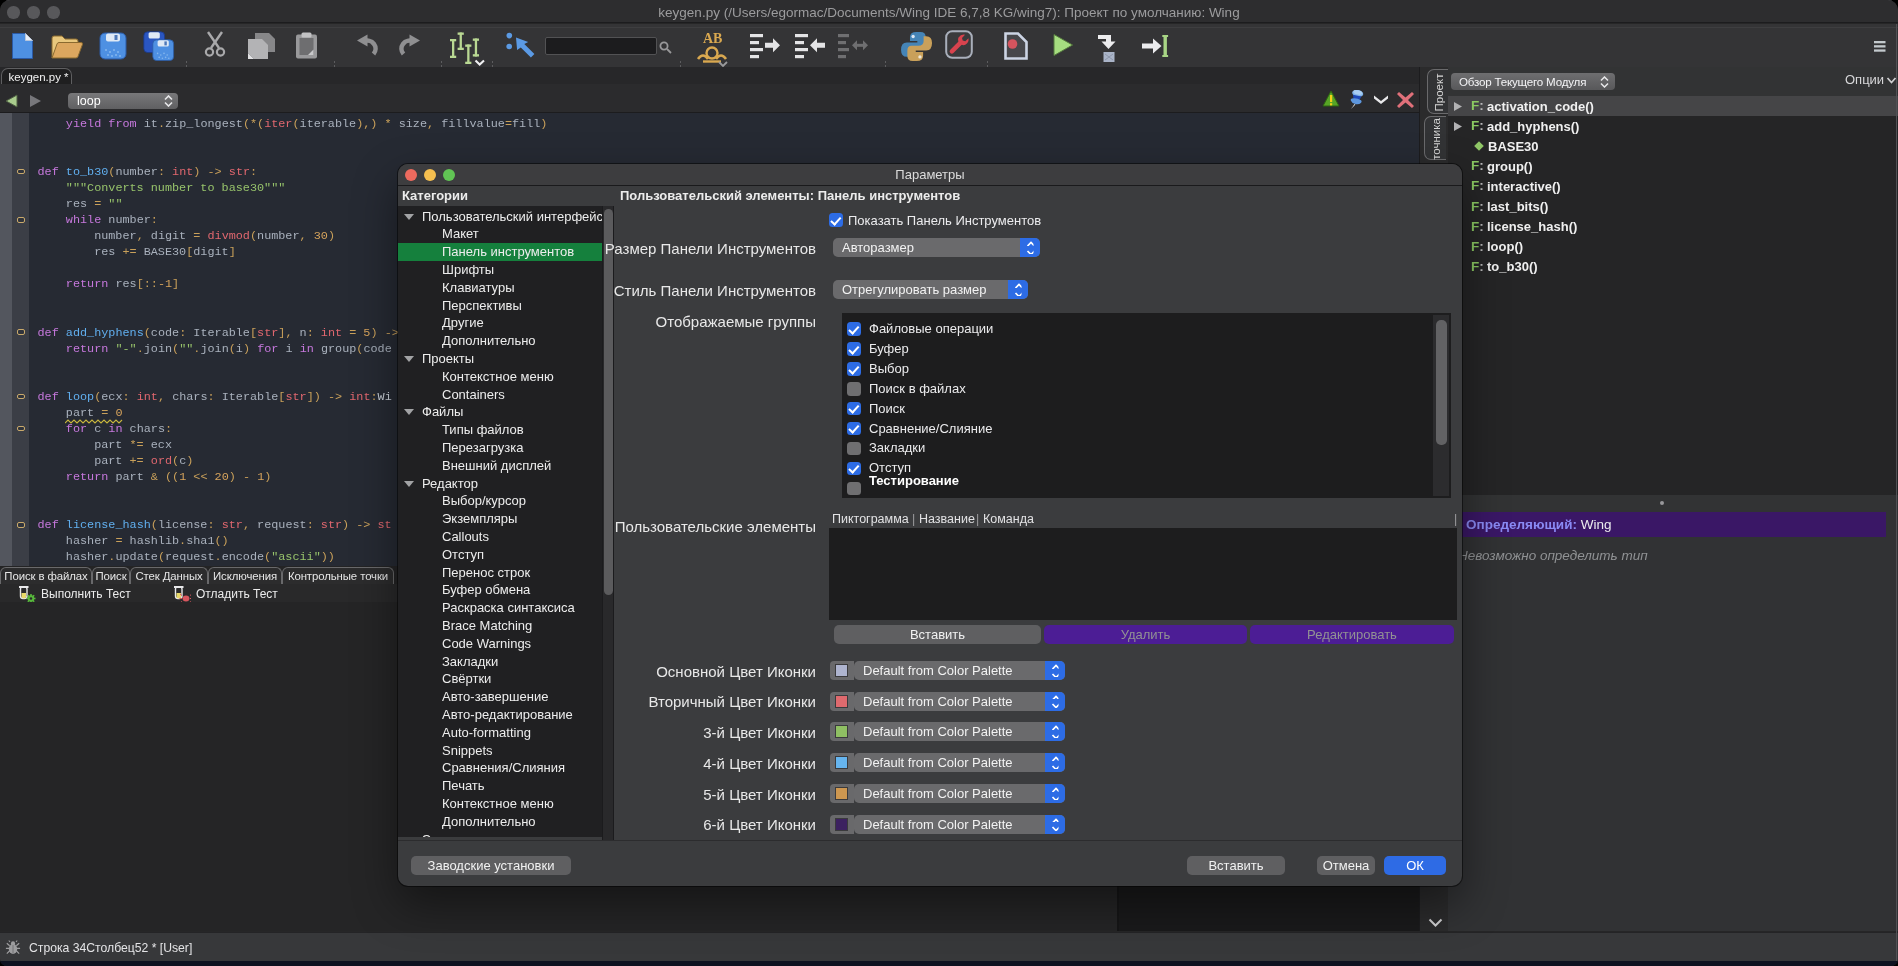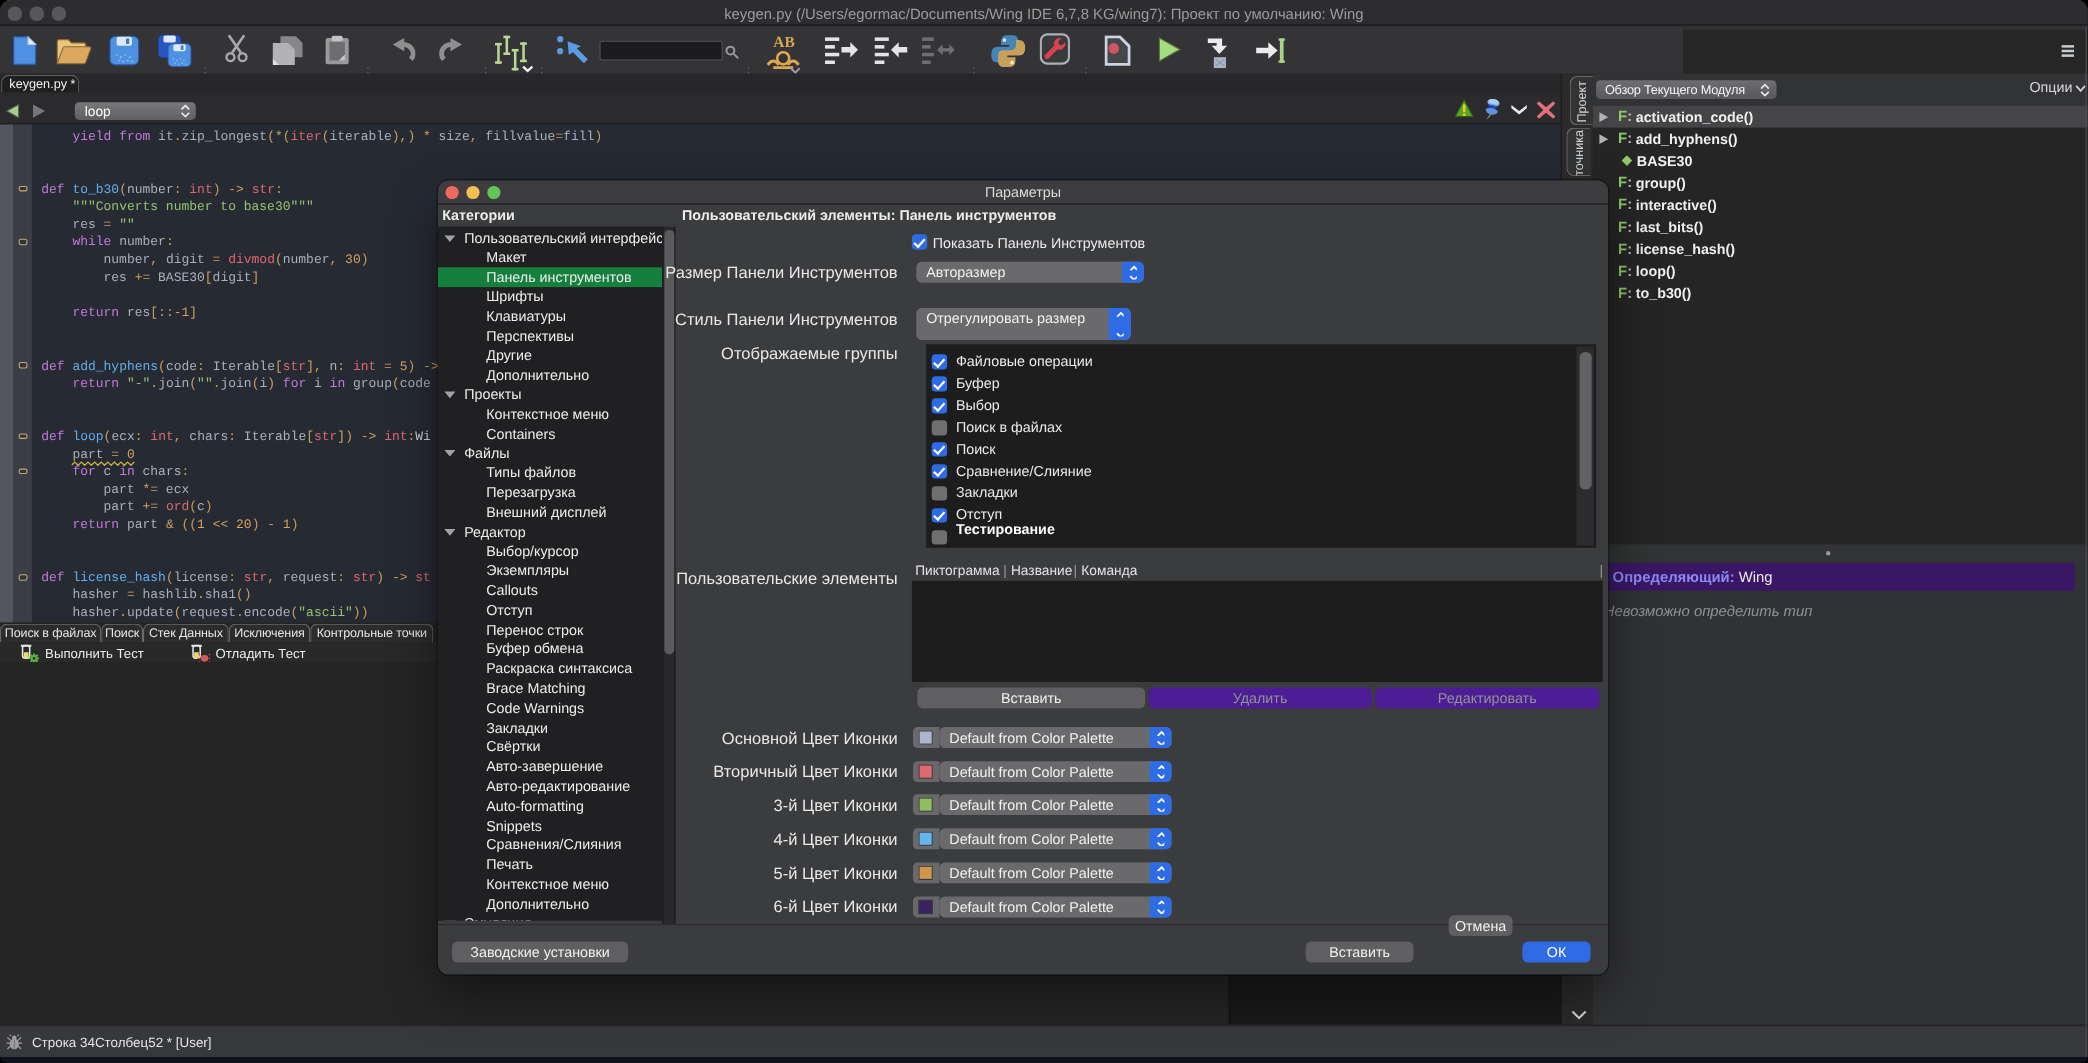--- a/index.html
+++ b/index.html
@@ -3,21 +3,21 @@
 <style>
   html,body{margin:0;padding:0;background:#000;width:1898px;height:966px;overflow:hidden}
   *{box-sizing:border-box}
   body{font-family:"Liberation Sans",sans-serif;-webkit-font-smoothing:antialiased}
   .abs{position:absolute}
   #win{position:absolute;left:0;top:0;width:1898px;height:966px;border-radius:10px 10px 7px 7px;overflow:hidden;background:#262627}
   
   #titlebar{position:absolute;left:0;top:0;width:1898px;height:23px;background:#2d2d2f;border-bottom:1px solid #1c1c1e}#topline{position:absolute;left:0;top:0;width:1898px;height:1px;background:#6e6e73;opacity:.85;border-radius:10px 10px 0 0}#tbfill{position:absolute;left:0;top:24px;width:1898px;height:3px;background:#343436}
   .tl{position:absolute;top:6.4px;width:12.5px;height:12.5px;border-radius:50%;background:#58585b}
   #title{position:absolute;top:0;left:0;width:1898px;height:23px;line-height:25px;text-align:center;color:#9c9c9e;font-size:13.5px}
-  #toolbar{position:absolute;left:0;top:27px;width:1530px;height:40px;background:#343436;border-top:1px solid #3e3e40}
+  #toolbar{position:absolute;left:0;top:27px;width:1898px;height:40px;background:#343436;border-top:1px solid #3e3e40}
   .sep{position:absolute;top:31px;height:32px;width:1px;background-image:repeating-linear-gradient(#343436 0 2px,#5d5d5f 2px 4px)}
   #tabrow{position:absolute;left:0;top:67px;width:1419px;height:17px;background:#272729}
   #ftab{position:absolute;left:0.5px;top:67.5px;width:71px;height:17px;background:#1f1f20;border:1px solid #5f5f61;border-bottom:none;border-radius:7px 7px 0 0;color:#f2f2f2;font-size:11.5px;line-height:16px;padding-left:7px;white-space:nowrap}
   #navrow{position:absolute;left:0;top:84px;width:1419px;height:28px;background:#2b2b2d}
   
   #editor{position:absolute;left:0;top:112px;width:1419px;height:454px;background:#262a33;overflow:hidden;border-top:1px solid #1c1c1e}
   #gut1{position:absolute;left:0;top:0;width:12px;height:454px;background:#53565e}
   #gut2{position:absolute;left:12px;top:0;width:17px;height:454px;background:#3b3e46}
   #code{position:absolute;left:37.5px;top:3px;margin:0;font-family:"Liberation Mono",monospace;font-size:11.8px;line-height:16.05px;color:#a9b1bd;white-space:pre;font-weight:500}
   .kw{color:#c678dd}.fn{color:#61afef}.bi{color:#e0676f}.st{color:#97c36b}.nm{color:#d6a35c}.pu{color:#c9a05a}.wh{color:#cdd3db}
@@ -534,21 +534,21 @@
       <div class="rlabel" style="left:118px;width:300px;top:75.5px">Размер Панели Инструментов</div>
       <div class="popup" style="left:435px;top:74px;width:207px;height:19px;line-height:19px;padding-left:9px">Авторазмер<span class="cap">
           <svg class="chev" style="top:3px" width="9" height="6">
             <path d="M1 5 L4.5 1.5 L8 5" stroke="#fff" stroke-width="1.7" fill="none"></path>
           </svg>
           <svg class="chev" style="bottom:3px" width="9" height="6">
             <path d="M1 1 L4.5 4.5 L8 1" stroke="#fff" stroke-width="1.7" fill="none"></path>
           </svg>
         </span></div>
       <div class="rlabel" style="left:118px;width:300px;top:117.5px">Стиль Панели Инструментов</div>
-      <div class="popup" style="left:435px;top:116px;width:195px;height:29px;line-height:19px;padding-left:9px">Отрегулировать размер<span class="cap">
+      <div class="popup" style="left:435px;top:116px;width:195px;height:19px;line-height:19px;padding-left:9px">Отрегулировать размер<span class="cap">
           <svg class="chev" style="top:3px" width="9" height="6">
             <path d="M1 5 L4.5 1.5 L8 5" stroke="#fff" stroke-width="1.7" fill="none"></path>
           </svg>
           <svg class="chev" style="bottom:3px" width="9" height="6">
             <path d="M1 1 L4.5 4.5 L8 1" stroke="#fff" stroke-width="1.7" fill="none"></path>
           </svg>
         </span></div>
       <div class="rlabel" style="left:118px;width:300px;top:148.5px">Отображаемые группы</div>
       <div class="abs" style="left:444px;top:149px;width:609px;height:185px;background:#1d1d1e"></div>
       <div class="cb on" style="left:449px;top:158.3px"></div>
@@ -646,16 +646,16 @@
           <svg class="chev" style="top:3px" width="9" height="6">
             <path d="M1 5 L4.5 1.5 L8 5" stroke="#fff" stroke-width="1.7" fill="none"></path>
           </svg>
           <svg class="chev" style="bottom:3px" width="9" height="6">
             <path d="M1 1 L4.5 4.5 L8 1" stroke="#fff" stroke-width="1.7" fill="none"></path>
           </svg>
         </span></div>
       <div class="abs" style="left:0;top:676px;width:1064px;height:1px;background:#2c2c2e"></div>
       <div class="gbtn" style="left:13px;top:692px;width:160px">Заводские установки</div>
       <div class="gbtn" style="left:789px;top:692px;width:98px">Вставить</div>
-      <div class="gbtn" style="left:919px;top:668px;width:58px">Отмена</div>
+      <div class="gbtn" style="left:919px;top:692px;width:58px">Отмена</div>
       <div class="gbtn" style="left:986px;top:692px;width:62px;background:#2e6be5;color:#fff">ОК</div>
     </div>
 </div>
 
 </body></html>

